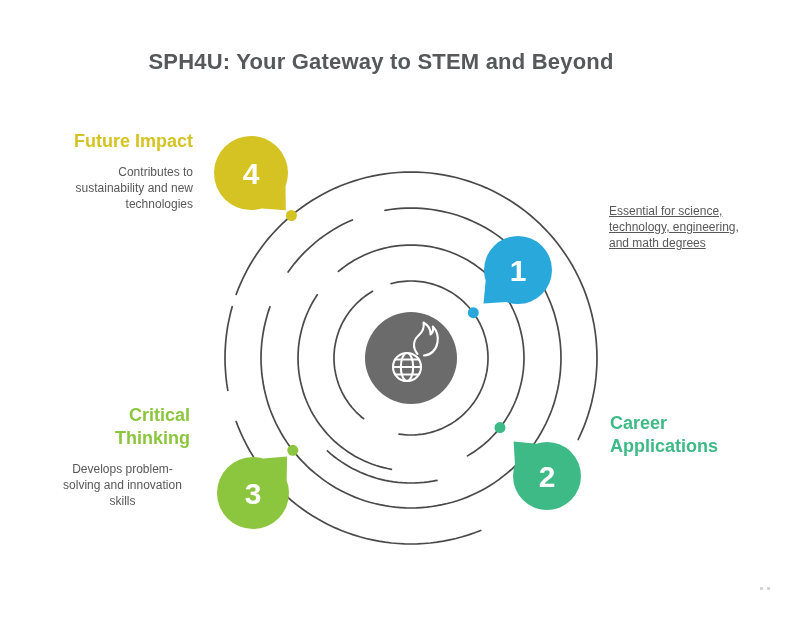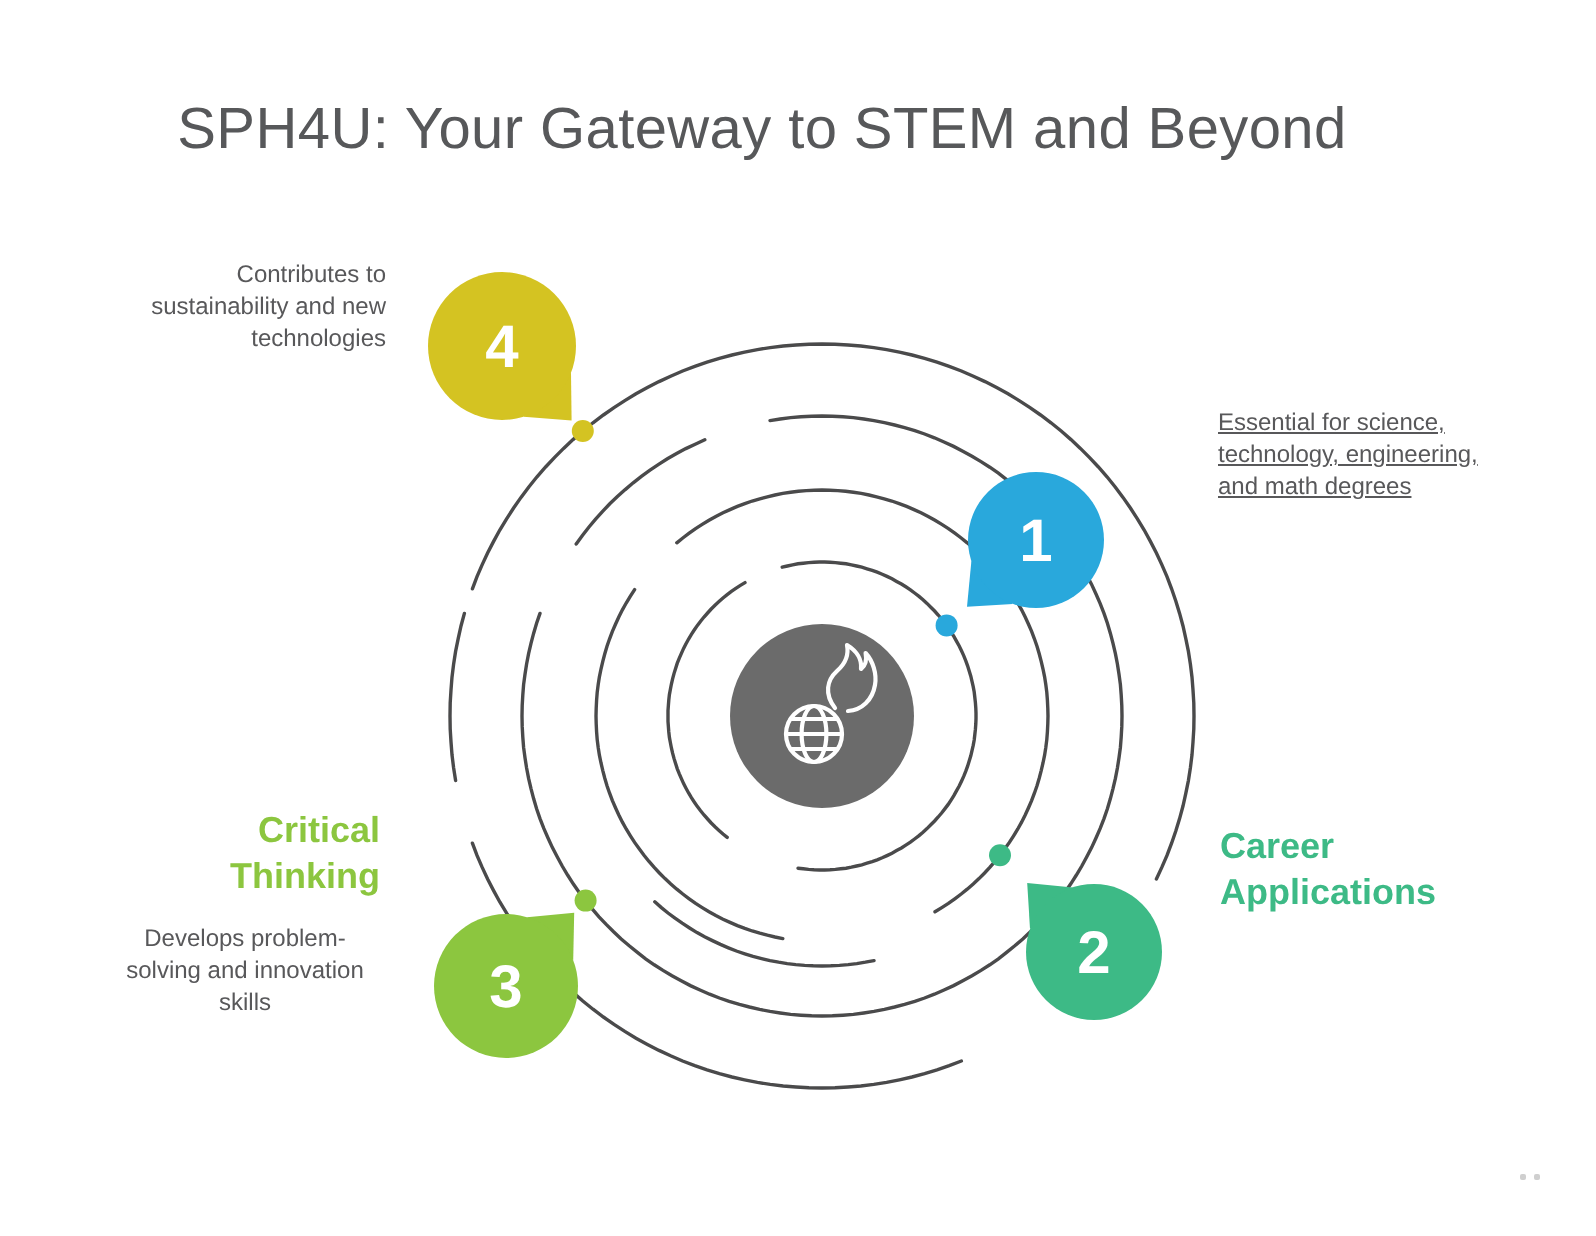--- a/index.html
+++ b/index.html
@@ -2,21 +2,21 @@
 <html><head>
 <meta charset="utf-8">
 <style>
   html,body{margin:0;padding:0;background:#f4f4f4;}
   .page{
     position:relative;width:798px;height:618px;background:#ffffff;overflow:hidden;
     font-family:"Liberation Sans","DejaVu Sans",sans-serif;
   }
   .title{
     position:absolute;top:49px;left:0;width:762px;margin:0;
-    text-align:center;font-size:29px;font-weight:400;color:#57585a;letter-spacing:.2px;
+    text-align:center;font-size:22px;font-weight:700;color:#57585a;letter-spacing:.2px;
   }
   .diagram{position:absolute;left:0;top:0;width:798px;height:618px;}
   .num{
     font-family:"Liberation Sans","DejaVu Sans",sans-serif;
     font-size:30px;font-weight:700;fill:#ffffff;text-anchor:middle;
   }
   .label-block{position:absolute;width:160px;}
   .label-block h2{margin:0 0 12px 0;font-size:18px;font-weight:700;line-height:1.27;}
   .label-block p{margin:0;font-size:12px;line-height:1.33;color:#58585a;}
   .align-right{text-align:right;}
@@ -110,18 +110,19 @@
   <div class="label-block" id="block-career">
     <h2 style="color: rgb(61, 186, 134);">Career Applications</h2>
   </div>
 
   <div class="label-block align-right" id="block-critical">
     <h2 style="color: rgb(140, 198, 63);">Critical Thinking</h2>
     <p>Develops problem-solving and innovation skills</p>
   </div>
 
   <div class="label-block align-right" id="block-future">
+    <h2 style="color: rgb(212, 195, 34);">Future Impact</h2>
     <p>Contributes to sustainability and new technologies</p>
   </div>
 
   <div class="wm-dot" style="left:760px;top:587px;"></div>
   <div class="wm-dot" style="left:767px;top:587px;"></div>
 </div>
 
 </body></html>

